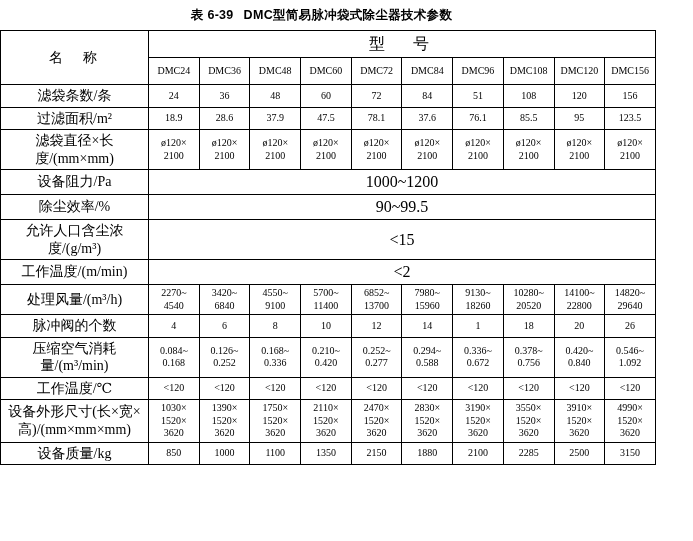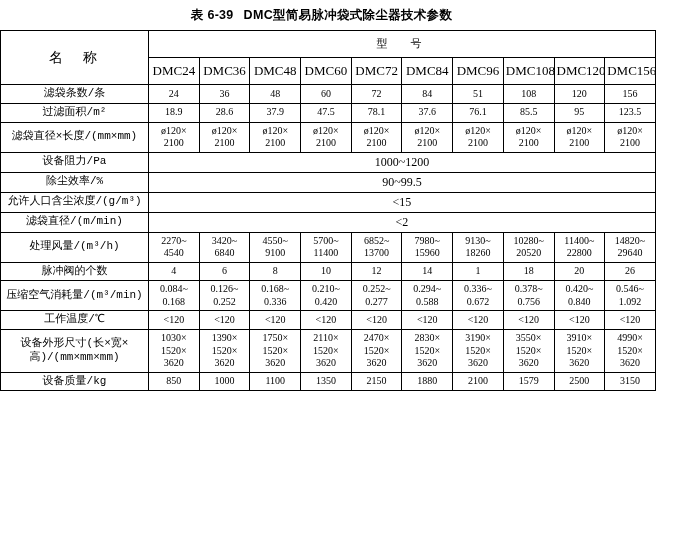--- a/index.html
+++ b/index.html
@@ -44,40 +44,39 @@
     vertical-align: middle;
     line-height: 1.25;
     font-weight: normal;
   }
   table.spec tr.hdr td {
     height: 22px;
   }
   .rowlabel {
     text-align: left;
     padding-left: 6px;
-    font-size: 11px;
+    font-size: 14px;
     line-height: 1.3;
-    font-family: Liberation Mono, monospace;
   }
   .namecell {
     text-align: center;
     font-size: 14px;
     letter-spacing: 3px;
     margin-left: 28px;
   }
   .modelhdr {
-    font-size: 11px;
+    font-size: 16px;
     letter-spacing: 6px;
   }
   .modelname {
-    font-size: 13px;
+    font-size: 10px;
     font-family: "Liberation Serif", serif;
   }
   .twoline span { display: block; }
-  .wide { font-size: 12px; }
+  .wide { font-size: 16px; }
   .num { font-size: 10px; }
 </style>
 </head>
 <body>
 
 <div class="page">
 
   <div class="caption">
     <span class="capnum">表 6-39</span><span>DMC型简易脉冲袋式除尘器技术参数</span>
   </div>
@@ -179,21 +178,21 @@
         </tr>
         <tr>
           <td class="rowlabel">除尘效率/%</td>
           <td colspan="10" class="wide">90~99.5</td>
         </tr>
         <tr>
           <td class="rowlabel">允许人口含尘浓度/(g/m³)</td>
           <td colspan="10" class="wide">&lt;15</td>
         </tr>
         <tr>
-          <td class="rowlabel">滤袋直径/(m/min)</td>
+          <td class="rowlabel">工作温度/(m/min)</td>
           <td colspan="10" class="wide">&lt;2</td>
         </tr>
         <tr>
           <td class="rowlabel">处理风量/(m³/h)</td>
           <td class="num twoline">
             <span>2270~</span>
             <span>4540</span>
           </td>
           <td class="num twoline">
             <span>3420~</span>
@@ -217,21 +216,21 @@
           </td>
           <td class="num twoline">
             <span>9130~</span>
             <span>18260</span>
           </td>
           <td class="num twoline">
             <span>10280~</span>
             <span>20520</span>
           </td>
           <td class="num twoline">
-            <span>11400~</span>
+            <span>14100~</span>
             <span>22800</span>
           </td>
           <td class="num twoline">
             <span>14820~</span>
             <span>29640</span>
           </td>
         </tr>
         <tr>
           <td class="rowlabel">脉冲阀的个数</td>
           <td class="num">4</td>
@@ -356,20 +355,20 @@
         </tr>
         <tr>
           <td class="rowlabel">设备质量/kg</td>
           <td class="num">850</td>
           <td class="num">1000</td>
           <td class="num">1100</td>
           <td class="num">1350</td>
           <td class="num">2150</td>
           <td class="num">1880</td>
           <td class="num">2100</td>
-          <td class="num">1579</td>
+          <td class="num">2285</td>
           <td class="num">2500</td>
           <td class="num">3150</td>
         </tr>
       </tbody>
   </table>
 
 </div>
 
 </body></html>

